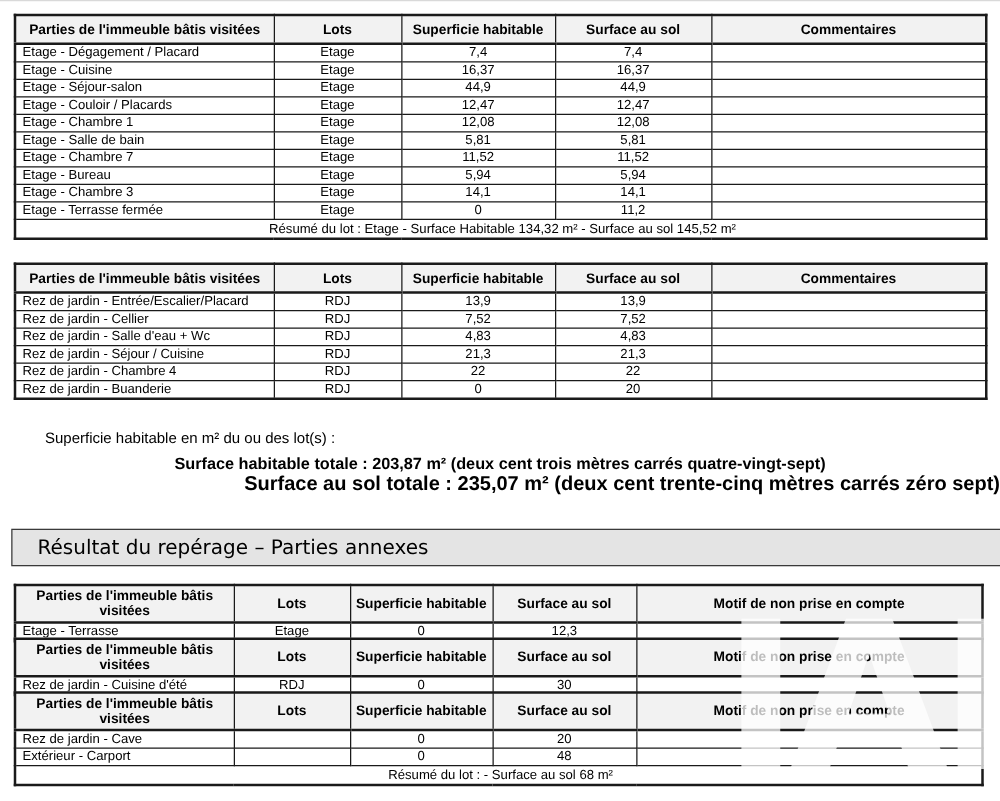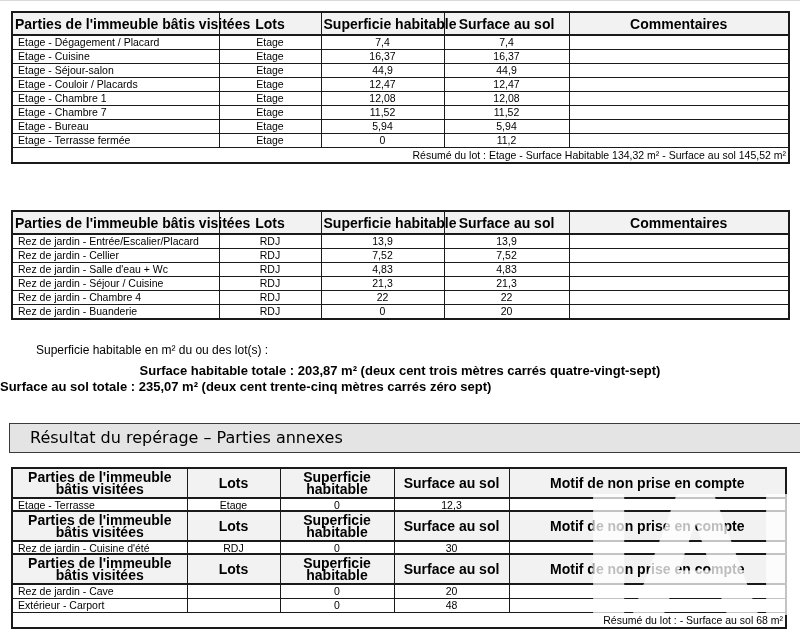--- a/index.html
+++ b/index.html
@@ -3,38 +3,38 @@
 <meta charset="utf-8">
 <style>
   html,body{margin:0;padding:0;background:#fff;}
   .page{position:relative;width:800px;height:641px;background:#fff;overflow:hidden;
         font-family:"Liberation Sans","DejaVu Sans",sans-serif;color:#000;}
   .topline{position:absolute;top:0;left:0;width:800px;height:1px;background:#d9d9d9;}
 
   table.grid{border-collapse:collapse;table-layout:fixed;position:absolute;background:#fff;}
   table.grid, table.grid td, table.grid th{border:1px solid #1a1a1a;}
   table.grid{border-width:2px;}
-  table.grid th{background:#f2f2f2;font-weight:bold;font-size:14px;line-height:12px;
+  table.grid th{background:#f2f2f2;font-weight:bold;font-size:11px;line-height:12px;
                 padding:2px 2px;text-align:center;border-bottom-width:2px;}
   table.grid td{font-size:10.5px;line-height:13px;height:13px;padding:0 2px;text-align:center;
                 overflow:hidden;white-space:nowrap;}
   table.grid td.c0{text-align:left;padding-left:5px;}
-  table.grid td.summary{text-align:right;padding-left:5px;height:14px;line-height:14px;}
+  table.grid td.summary{text-align:center;padding-left:5px;height:14px;line-height:14px;}
   table.t-top th{white-space:nowrap;height:17px;}
   table.t-annex th{height:22px;}
 
   .t1{left:11px;top:11px;width:777px;}
   .t2{left:11px;top:210px;width:777px;}
   .t3{left:11px;top:467px;width:774px;}
   .t4{left:11px;top:510px;width:774px;}
   .t5{left:11px;top:553px;width:774px;}
 
   .intro{position:absolute;left:36px;top:343px;font-size:12px;}
   .tot1{position:absolute;left:0;top:363px;width:800px;text-align:center;font-size:13px;font-weight:bold;}
-  .tot2{position:absolute;left:0;top:379px;width:800px;text-align:left;font-size:13px;font-weight:bold;}
+  .tot2{position:absolute;left:0;top:379px;width:800px;text-align:right;font-size:16px;font-weight:bold;}
 
   .banner{position:absolute;left:9px;top:423px;width:782px;height:28px;background:#e4e4e4;
           border:1px solid #3a3a3a;font-size:16px;line-height:28px;padding-left:20px;
           font-family:"DejaVu Sans","Liberation Sans",sans-serif;}
 
   .watermark{position:absolute;left:578px;top:478px;width:320px;height:170px;z-index:5;
              font-size:165px;line-height:160px;font-weight:bold;letter-spacing:-8px;
              color:rgba(255,255,255,0.74);pointer-events:none;
              font-family:"DejaVu Sans",sans-serif;}
 </style>
@@ -91,31 +91,45 @@
           <td></td>
         </tr>
         <tr>
           <td class="c0">Etage - Chambre 1</td>
           <td>Etage</td>
           <td>12,08</td>
           <td>12,08</td>
           <td></td>
         </tr>
         <tr>
+          <td class="c0">Etage - Salle de bain</td>
+          <td>Etage</td>
+          <td>5,81</td>
+          <td>5,81</td>
+          <td></td>
+        </tr>
+        <tr>
           <td class="c0">Etage - Chambre 7</td>
           <td>Etage</td>
           <td>11,52</td>
           <td>11,52</td>
           <td></td>
         </tr>
         <tr>
           <td class="c0">Etage - Bureau</td>
           <td>Etage</td>
           <td>5,94</td>
           <td>5,94</td>
+          <td></td>
+        </tr>
+        <tr>
+          <td class="c0">Etage - Chambre 3</td>
+          <td>Etage</td>
+          <td>14,1</td>
+          <td>14,1</td>
           <td></td>
         </tr>
         <tr>
           <td class="c0">Etage - Terrasse fermée</td>
           <td>Etage</td>
           <td>0</td>
           <td>11,2</td>
           <td></td>
         </tr>
         <tr>

